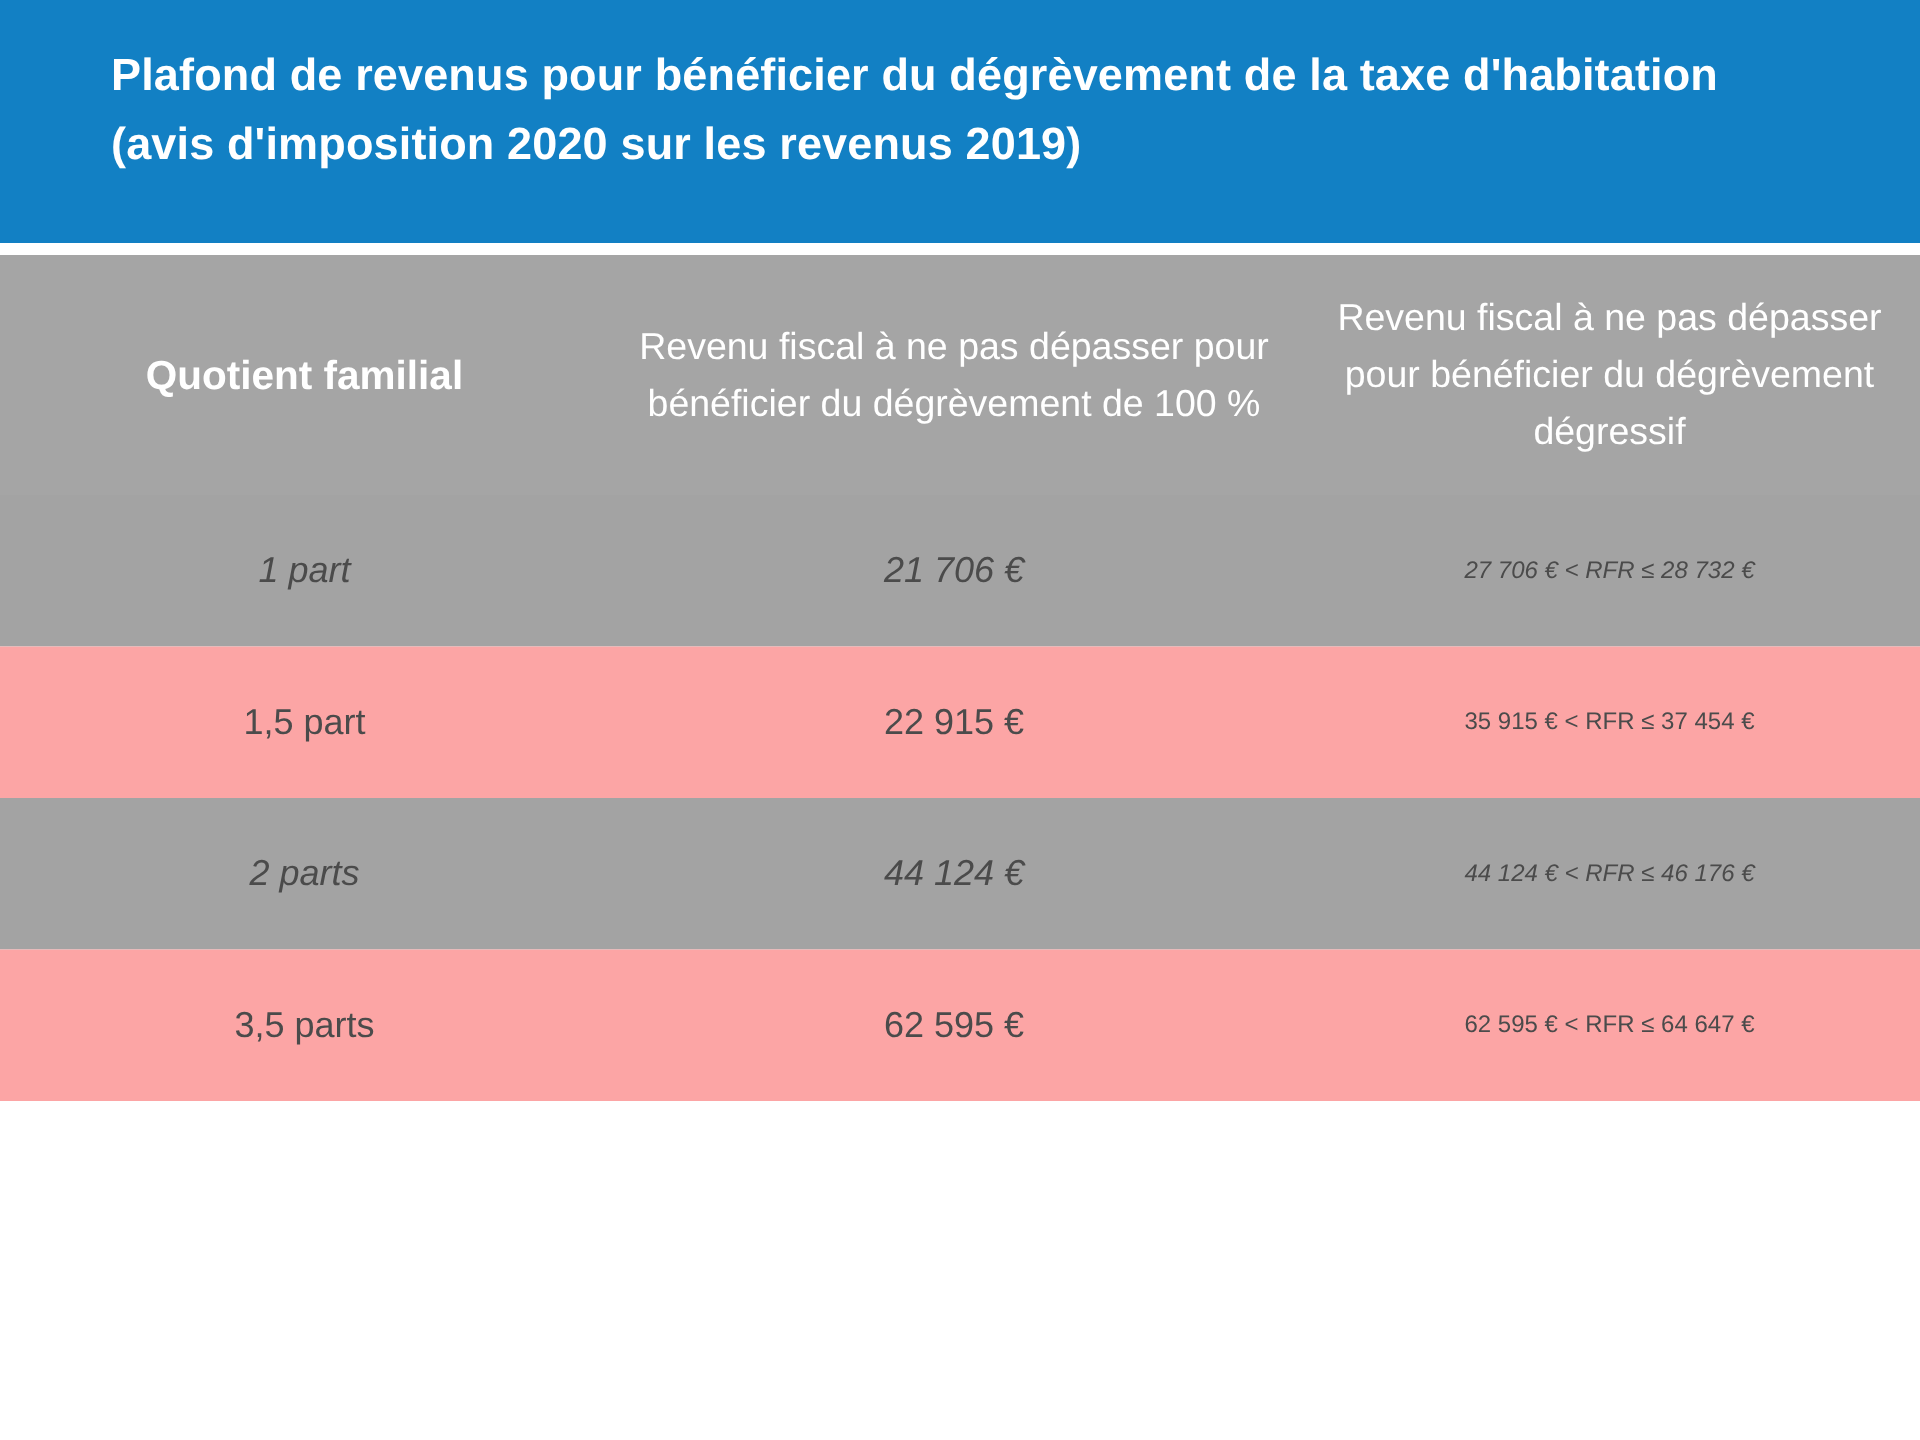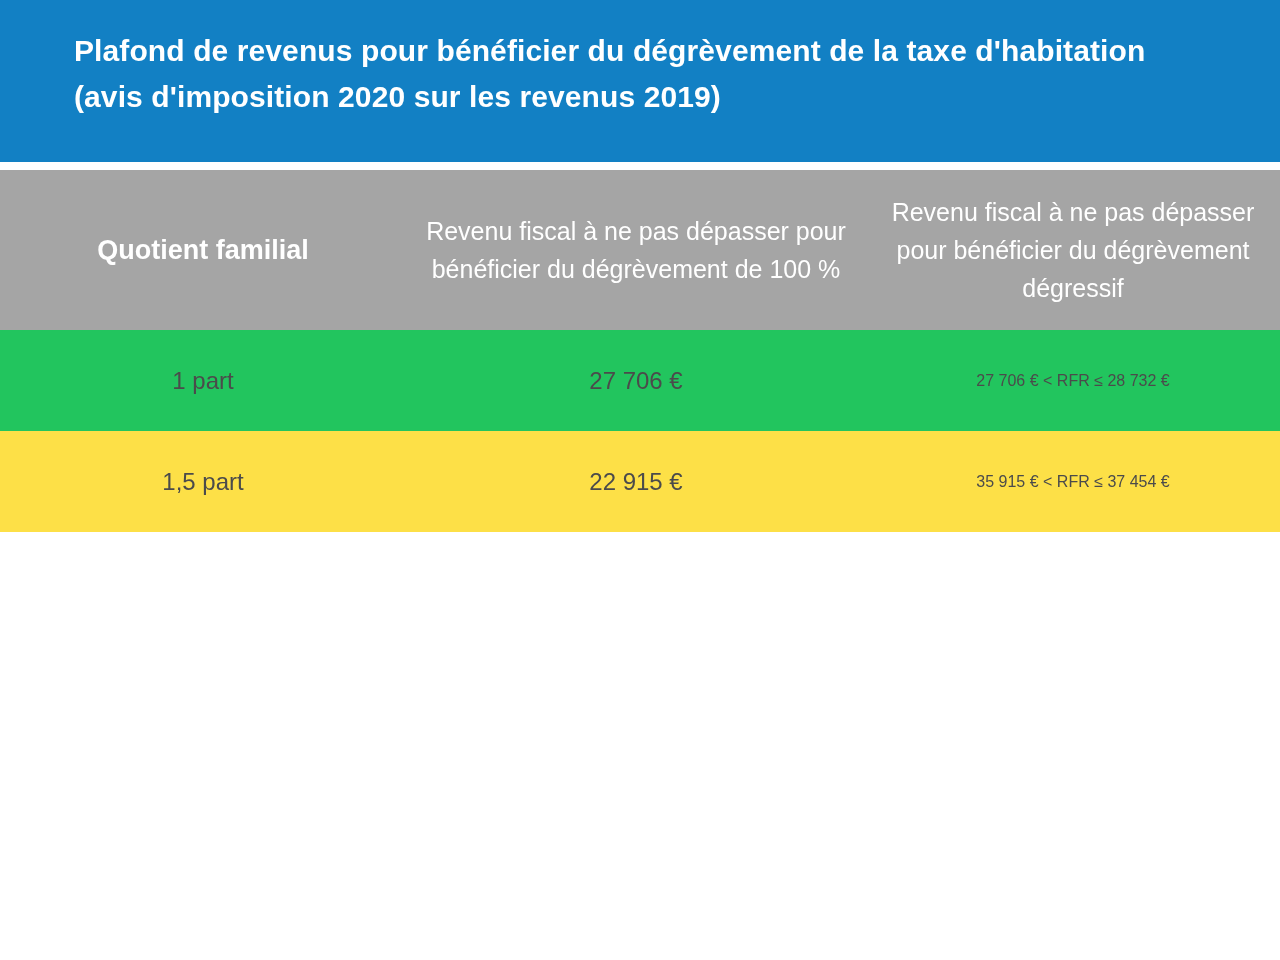--- a/index.html
+++ b/index.html
@@ -69,24 +69,25 @@
     font-weight: bold;
   }
   .tbl tbody td {
     height: 101px;
     text-align: center;
     vertical-align: middle;
     color: #4b4b4b;
     font-size: 24px;
     padding: 0 8px;
     box-sizing: border-box;
-    background: #fde047;
+    background: #fca5a5;
   }
   .tbl tbody tr.alt td {
-    background: #22c55e;
+    background: #a3a3a3;
+    font-style: italic;
   }
   .tbl tbody td.col2 {
     font-size: 16px;
   }
 </style>
 </head>
 <body>
 
 <div class="page">
 
@@ -103,24 +104,34 @@
     <thead>
       <tr>
         <th class="h0">Quotient familial</th>
         <th>Revenu fiscal à ne pas dépasser pour bénéficier du dégrèvement de 100 %</th>
         <th>Revenu fiscal à ne pas dépasser pour bénéficier du dégrèvement dégressif</th>
       </tr>
     </thead>
     <tbody>
       <tr class="alt">
         <td>1 part</td>
-        <td>27 706 €</td>
+        <td>21 706 €</td>
         <td class="col2">27 706 € &lt; RFR ≤ 28 732 €</td>
       </tr>
       <tr>
         <td>1,5 part</td>
         <td>22 915 €</td>
         <td class="col2">35 915 € &lt; RFR ≤ 37 454 €</td>
       </tr>
+      <tr class="alt">
+        <td>2 parts</td>
+        <td>44 124 €</td>
+        <td class="col2">44 124 € &lt; RFR ≤ 46 176 €</td>
+      </tr>
+      <tr>
+        <td>3,5 parts</td>
+        <td>62 595 €</td>
+        <td class="col2">62 595 € &lt; RFR ≤ 64 647 €</td>
+      </tr>
     </tbody>
   </table>
 
 </div>
 
 </body></html>

